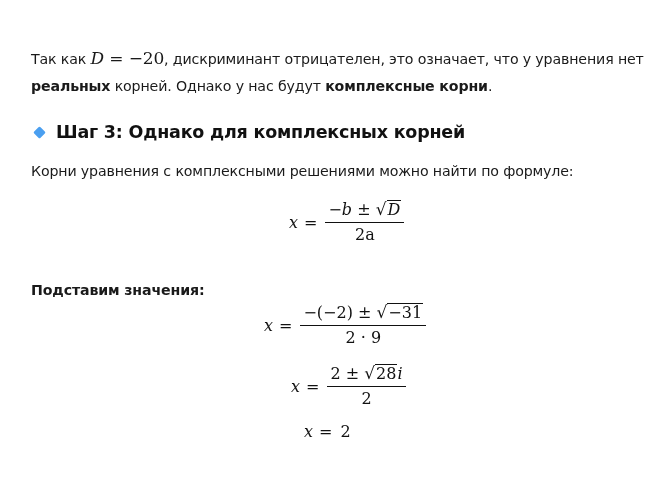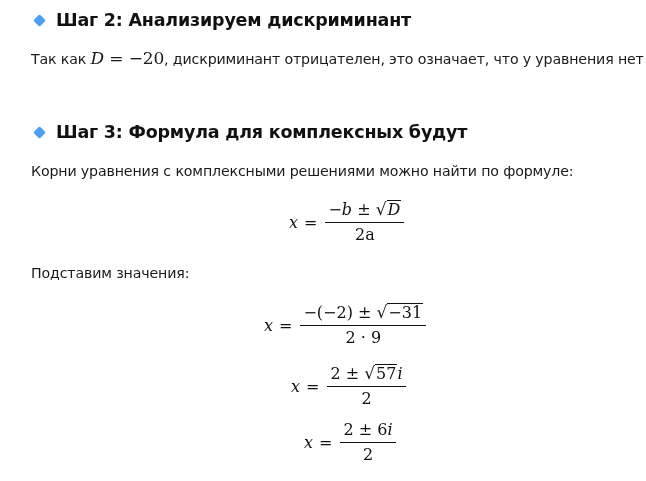--- a/index.html
+++ b/index.html
@@ -103,52 +103,51 @@
       border-top: 1.2px solid #111;
       line-height: 17px;
       padding: 0 1px;
     }
   </style>
 </head>
 <body>
 
 <div class="page">
 
-  <div class="heading" style="top:10px;">
-    <span class="diamond"></span>
-    <span>Шаг 2: Анализируем дискриминант</span>
-  </div>
 
   <div class="para" style="top:48px;">
     <span>Так как </span><span class="math">D</span><span class="math mrm"> = −20</span><span>, дискриминант отрицателен, это означает, что у уравнения нет</span>
   </div>
 
+  <div class="para" style="top:78px;">
+    <b>реальных</b><span> корней. Однако у нас будут </span><b>комплексные корни</b><span>.</span>
+  </div>
 
   <div class="heading" style="top:122px;">
     <span class="diamond"></span>
-    <span>Шаг 3: Формула для комплексных будут</span>
+    <span>Шаг 3: Однако для комплексных корней</span>
   </div>
 
   <div class="para" style="top:163px;">Корни уравнения с комплексными решениями можно найти по формуле:</div>
 
   <div class="eq" style="left:289px; top:200px;">
     <span class="lhs">x</span>
     <span class="eqsign">=</span>
     <span class="frac">
       <span class="num">
         <span class="it">−b ± </span><span class="sqrt">
             <span class="rad">√</span>
             <span class="under it">D</span>
           </span>
       </span>
       <span class="den">2a</span>
     </span>
   </div>
 
-  <div class="para" style="top:265px;">Подставим значения:</div>
+  <div class="para" style="top:282px;font-weight:bold;">Подставим значения:</div>
 
   <div class="eq" style="left:264px; top:303px;">
     <span class="lhs">x</span>
     <span class="eqsign">=</span>
     <span class="frac">
       <span class="num">
         <span>−(−2) ± </span><span class="sqrt">
             <span class="rad">√</span>
             <span class="under">−31</span>
           </span>
@@ -157,31 +156,28 @@
     </span>
   </div>
 
   <div class="eq" style="left:291px; top:364px;">
     <span class="lhs">x</span>
     <span class="eqsign">=</span>
     <span class="frac">
       <span class="num">
         <span>2 ± </span><span class="sqrt">
             <span class="rad">√</span>
-            <span class="under">57</span>
+            <span class="under">28</span>
           </span><span class="it">i</span>
       </span>
       <span class="den">2</span>
     </span>
   </div>
 
   <div class="eq" style="left:304px; top:420px;">
     <span class="lhs">x</span>
     <span class="eqsign">=</span>
     <span class="frac">
-      <span class="num">
-        <span>2 ± 6</span><span class="it">i</span>
-      </span>
       <span class="den">2</span>
     </span>
   </div>
 
 </div>
 
 </body></html>

